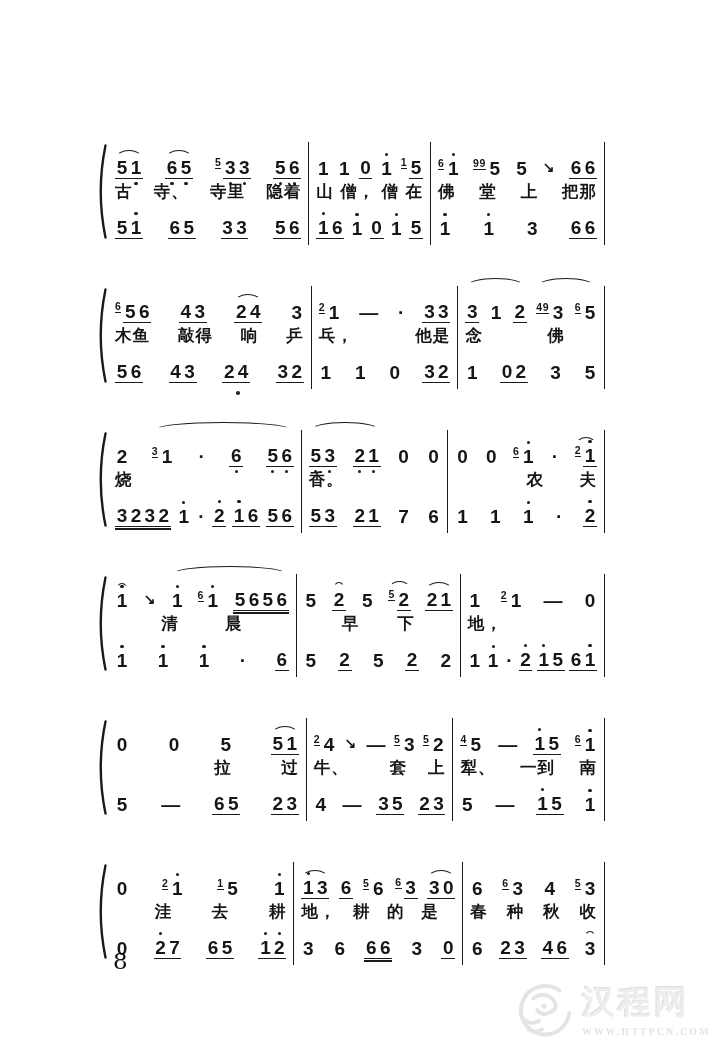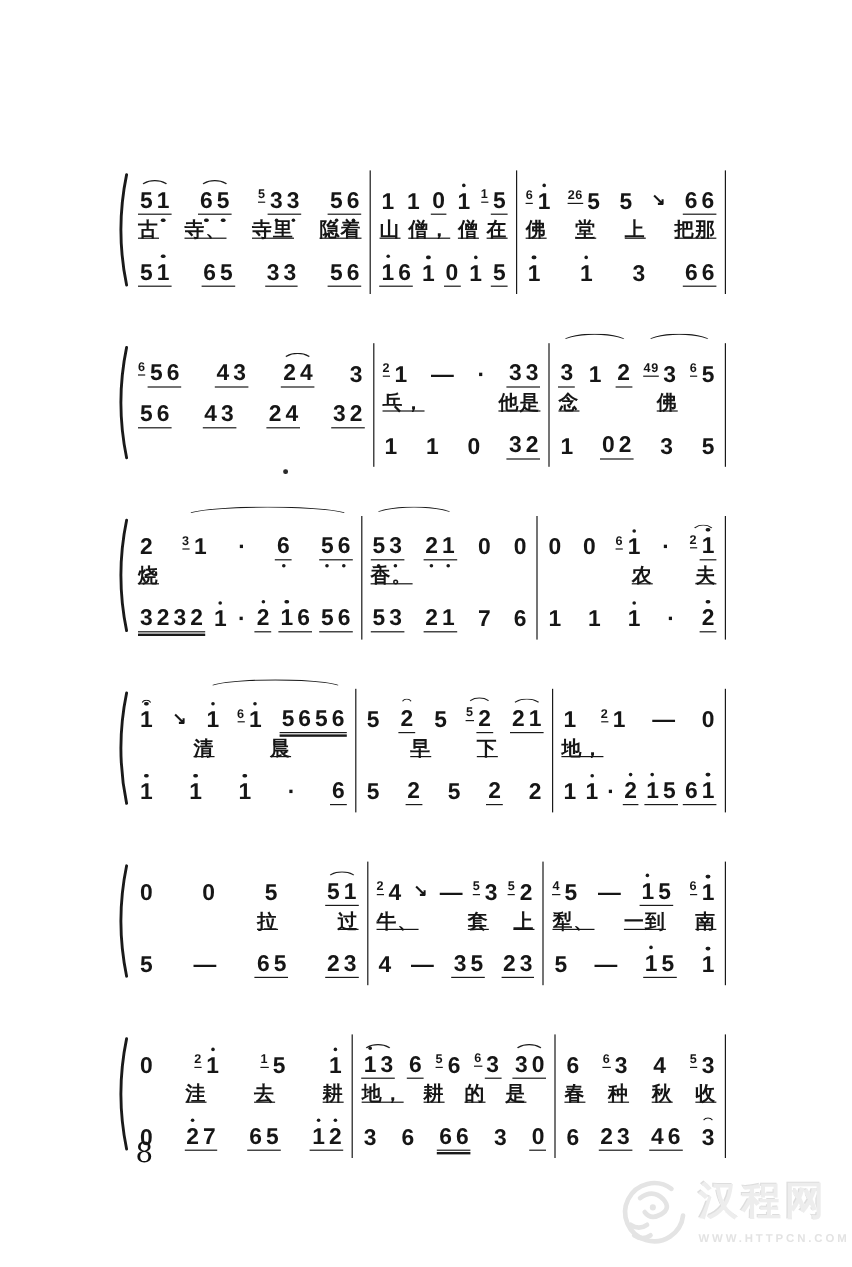--- a/index.html
+++ b/index.html
@@ -3,21 +3,21 @@
 <meta charset="utf-8">
 <style>
   html,body{margin:0;padding:0;}
   body{
     width:710px;height:1056px;background:#ffffff;position:relative;overflow:hidden;
     font-family:"Liberation Sans",sans-serif;color:#161616;
   }
   #score{position:absolute;left:108px;top:142px;width:497px;}
   .system{position:relative;margin-bottom:41px;}
   .brace{position:absolute;left:-14px;top:1px;}
-  .measures{display:flex;text-decoration:underline;}
+  .measures{display:flex;}
   .measure{border-right:1.6px solid #1a1a1a;box-sizing:border-box;}
   .row{display:flex;justify-content:space-between;align-items:flex-end;padding:0 7px;position:relative;}
   .row.top{height:37px;}
   .row.lyrics{height:26px;align-items:center;font-size:16.5px;font-weight:600;letter-spacing:1px;}
   .row.bottom{height:34px;padding-bottom:6px;}
   .syll{min-height:1px;white-space:nowrap;}
   .cell{display:inline-block;position:relative;white-space:nowrap;}
   .num{display:inline-block;position:relative;font-size:19px;font-weight:700;line-height:1;padding-bottom:1px;}
   .num[data-u="1"],.num[data-u="2"]{border-bottom:1.7px solid #1a1a1a;}
   .num[data-u="2"]::after{content:"";position:absolute;left:0;right:0;bottom:-4px;height:1.7px;background:#1a1a1a;}
@@ -30,21 +30,21 @@
          border:1.7px solid transparent;border-top-color:#1a1a1a;border-bottom:none;
          border-radius:50% 50% 0 0 / 100% 100% 0 0;}
   .slur{left:1px;right:1px;}
   .arrow{font-size:14px;transform:translateY(-3px);}
   .dotchar{font-weight:900;}
   .dash{font-weight:700;}
   .stray-dot{position:absolute;left:236px;top:391px;width:3.5px;height:3.5px;border-radius:50%;background:#2a2a2a;}
   .page-number{position:absolute;left:113px;top:948px;font-family:"DejaVu Serif",serif;font-size:23px;color:#111;}
   .watermark{position:absolute;left:514px;top:980px;display:flex;align-items:center;color:#e9e9e9;}
   .wm-icon{flex:none;}
-  .wm-text{margin-left:6px;}
+  .wm-text{margin-left:6px;font-family:Liberation Serif, serif;}
   .wm-brand{font-size:33px;font-weight:700;letter-spacing:3px;color:#ededed;
             text-shadow:1px 1px 0 #ffffff,-1px -1px 0 #dddddd;line-height:1.05;}
   .wm-url{font-size:9.5px;font-weight:700;letter-spacing:2.4px;color:#e3e3e3;margin-top:8px;
           text-shadow:.5px .5px 0 #ffffff;}
 </style>
 </head>
 <body>
 
 <div class="sheet">
   <div id="score">
@@ -91,21 +91,21 @@
               <span class="cell"><span class="num" data-u="1"><span class="ch">1<i class="da"></i></span><span class="ch">6</span></span></span>
               <span class="cell"><span class="num" data-u="0"><span class="ch">1<i class="da"></i></span></span></span>
               <span class="cell"><span class="num" data-u="1"><span class="ch">0</span></span></span>
               <span class="cell"><span class="num" data-u="0"><span class="ch">1<i class="da"></i></span></span></span>
               <span class="cell"><span class="num" data-u="1"><span class="ch">5</span></span></span>
             </div>
           </div>
           <div class="measure" style="width: 35%;">
             <div class="row top">
               <span class="cell"><span class="grace">6</span><span class="num" data-u="0"><span class="ch">1<i class="da"></i></span></span></span>
-              <span class="cell"><span class="grace">26</span><span class="num" data-u="0"><span class="ch">5</span></span></span>
+              <span class="cell"><span class="grace">99</span><span class="num" data-u="0"><span class="ch">5</span></span></span>
               <span class="cell"><span class="num" data-u="0"><span class="ch">5</span></span></span>
               <span class="cell"><span class="num" data-u="0"><span class="ch arrow">↘</span></span></span>
               <span class="cell"><span class="num" data-u="1"><span class="ch">6</span><span class="ch">6</span></span></span>
             </div>
             <div class="row lyrics">
               <span class="syll">佛</span>
               <span class="syll">堂</span>
               <span class="syll">上</span>
               <span class="syll">把那</span>
             </div>
@@ -122,20 +122,26 @@
         <svg class="brace" width="13" height="97" viewBox="0 0 13 97">
           <path d="M11.5,2.5 Q2,48.5 11.5,94.5" fill="none" stroke="#1a1a1a" stroke-width="2.4" stroke-linecap="round"></path>
         </svg>
         <div class="measures">
           <div class="measure" style="width: 41%;">
             <div class="row top">
               <span class="cell"><span class="grace">6</span><span class="num" data-u="1"><span class="ch">5</span><span class="ch">6</span></span></span>
               <span class="cell"><span class="num" data-u="1"><span class="ch">4</span><span class="ch">3</span></span></span>
               <span class="cell"><i class="slur"></i><span class="num" data-u="1"><span class="ch">2</span><span class="ch">4</span></span></span>
               <span class="cell"><span class="num" data-u="0"><span class="ch">3</span></span></span>
+            </div>
+            <div class="row lyrics">
+              <span class="syll">木鱼</span>
+              <span class="syll">敲得</span>
+              <span class="syll">响</span>
+              <span class="syll">乒</span>
             </div>
             <div class="row bottom">
               <span class="cell"><span class="num" data-u="1"><span class="ch">5</span><span class="ch">6</span></span></span>
               <span class="cell"><span class="num" data-u="1"><span class="ch">4</span><span class="ch">3</span></span></span>
               <span class="cell"><span class="num" data-u="1"><span class="ch">2</span><span class="ch">4</span></span></span>
               <span class="cell"><span class="num" data-u="1"><span class="ch">3</span><span class="ch">2</span></span></span>
             </div>
           </div>
           <div class="measure" style="width: 29.5%;">
             <div class="row top">

